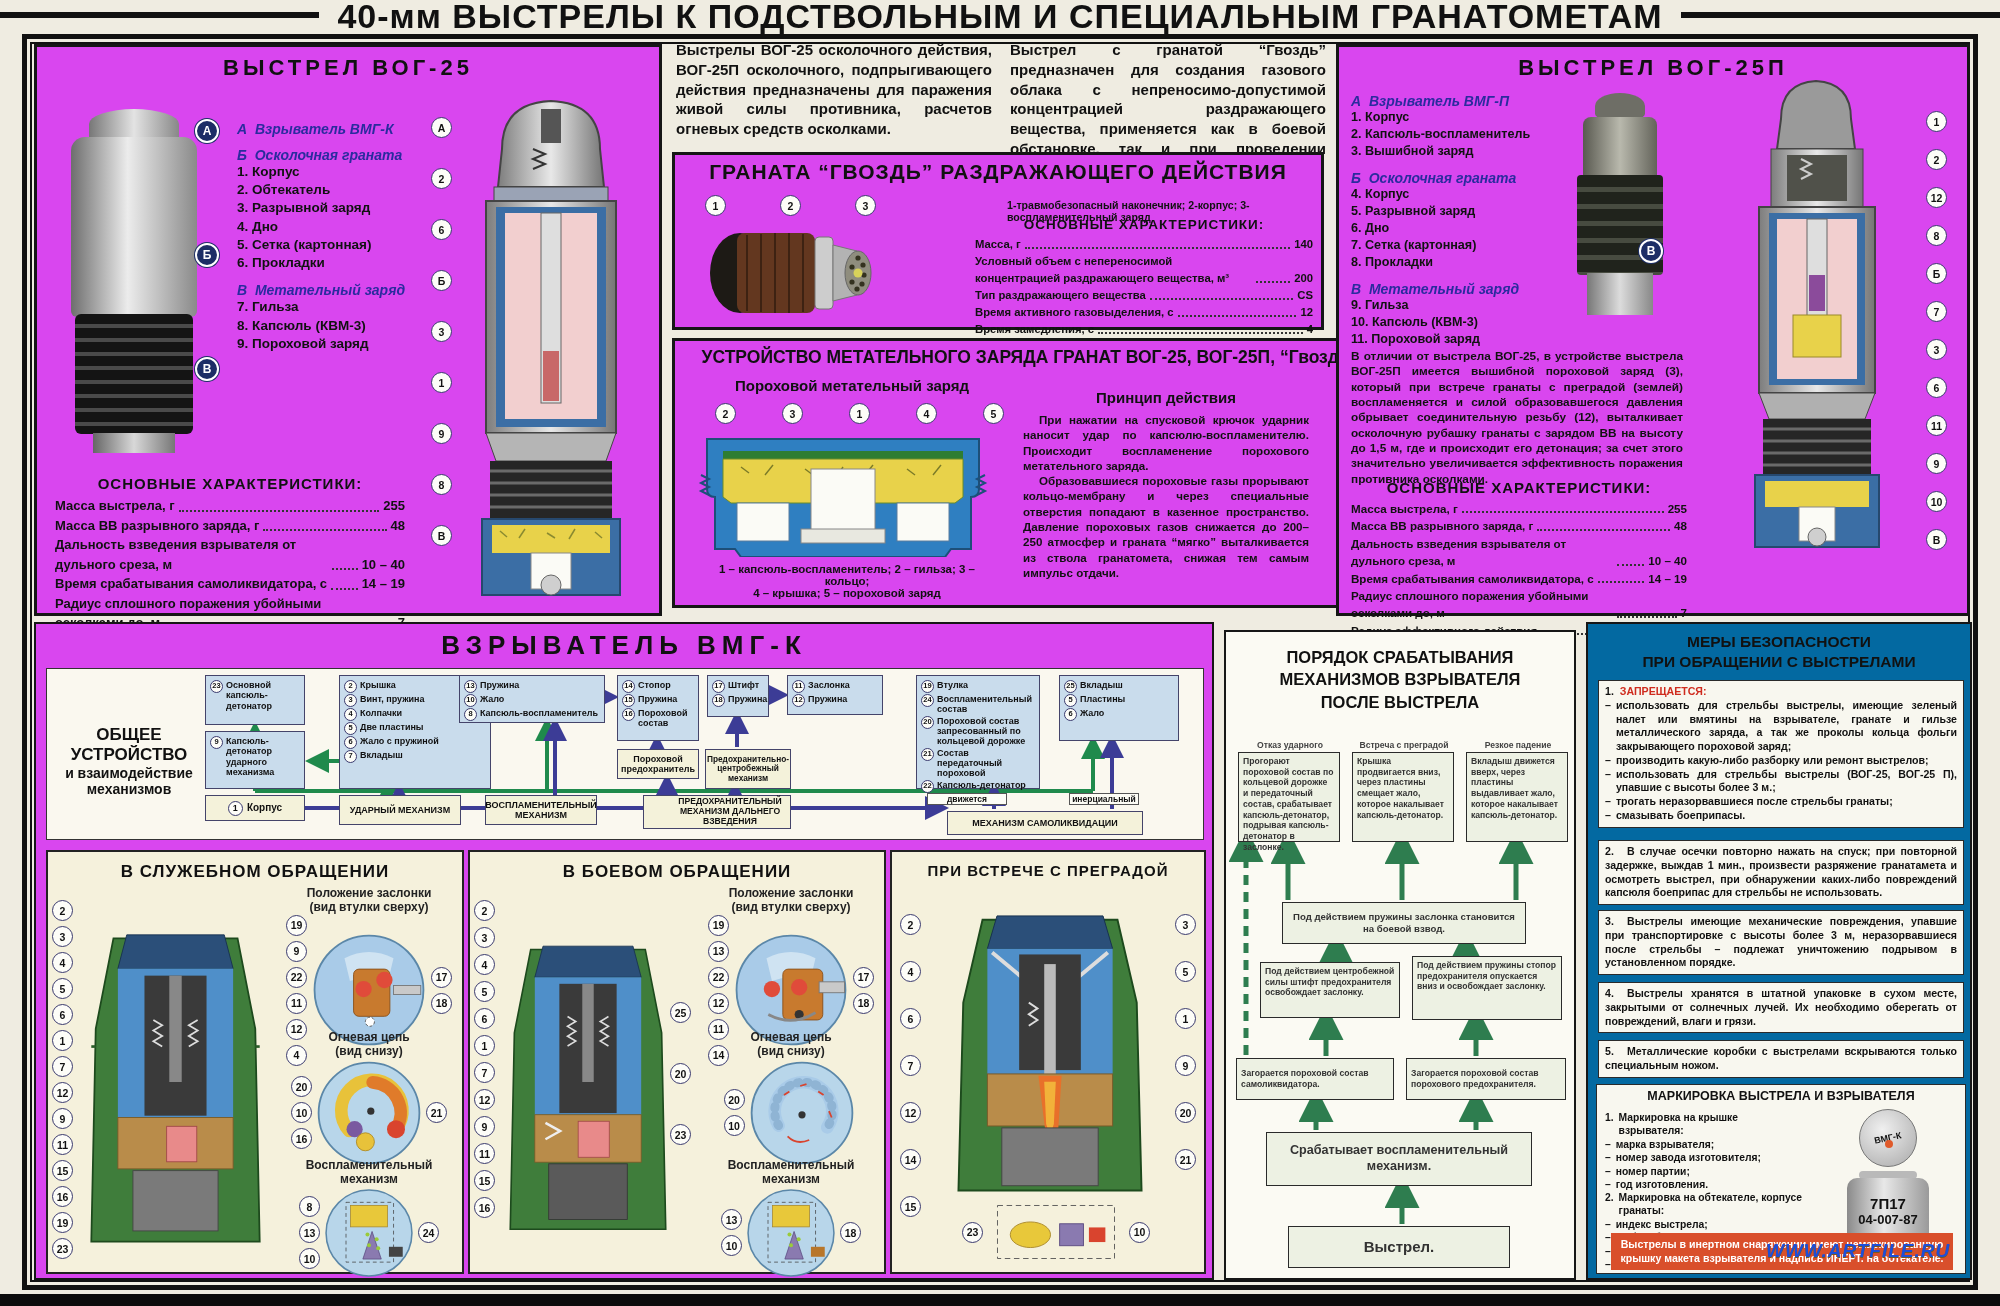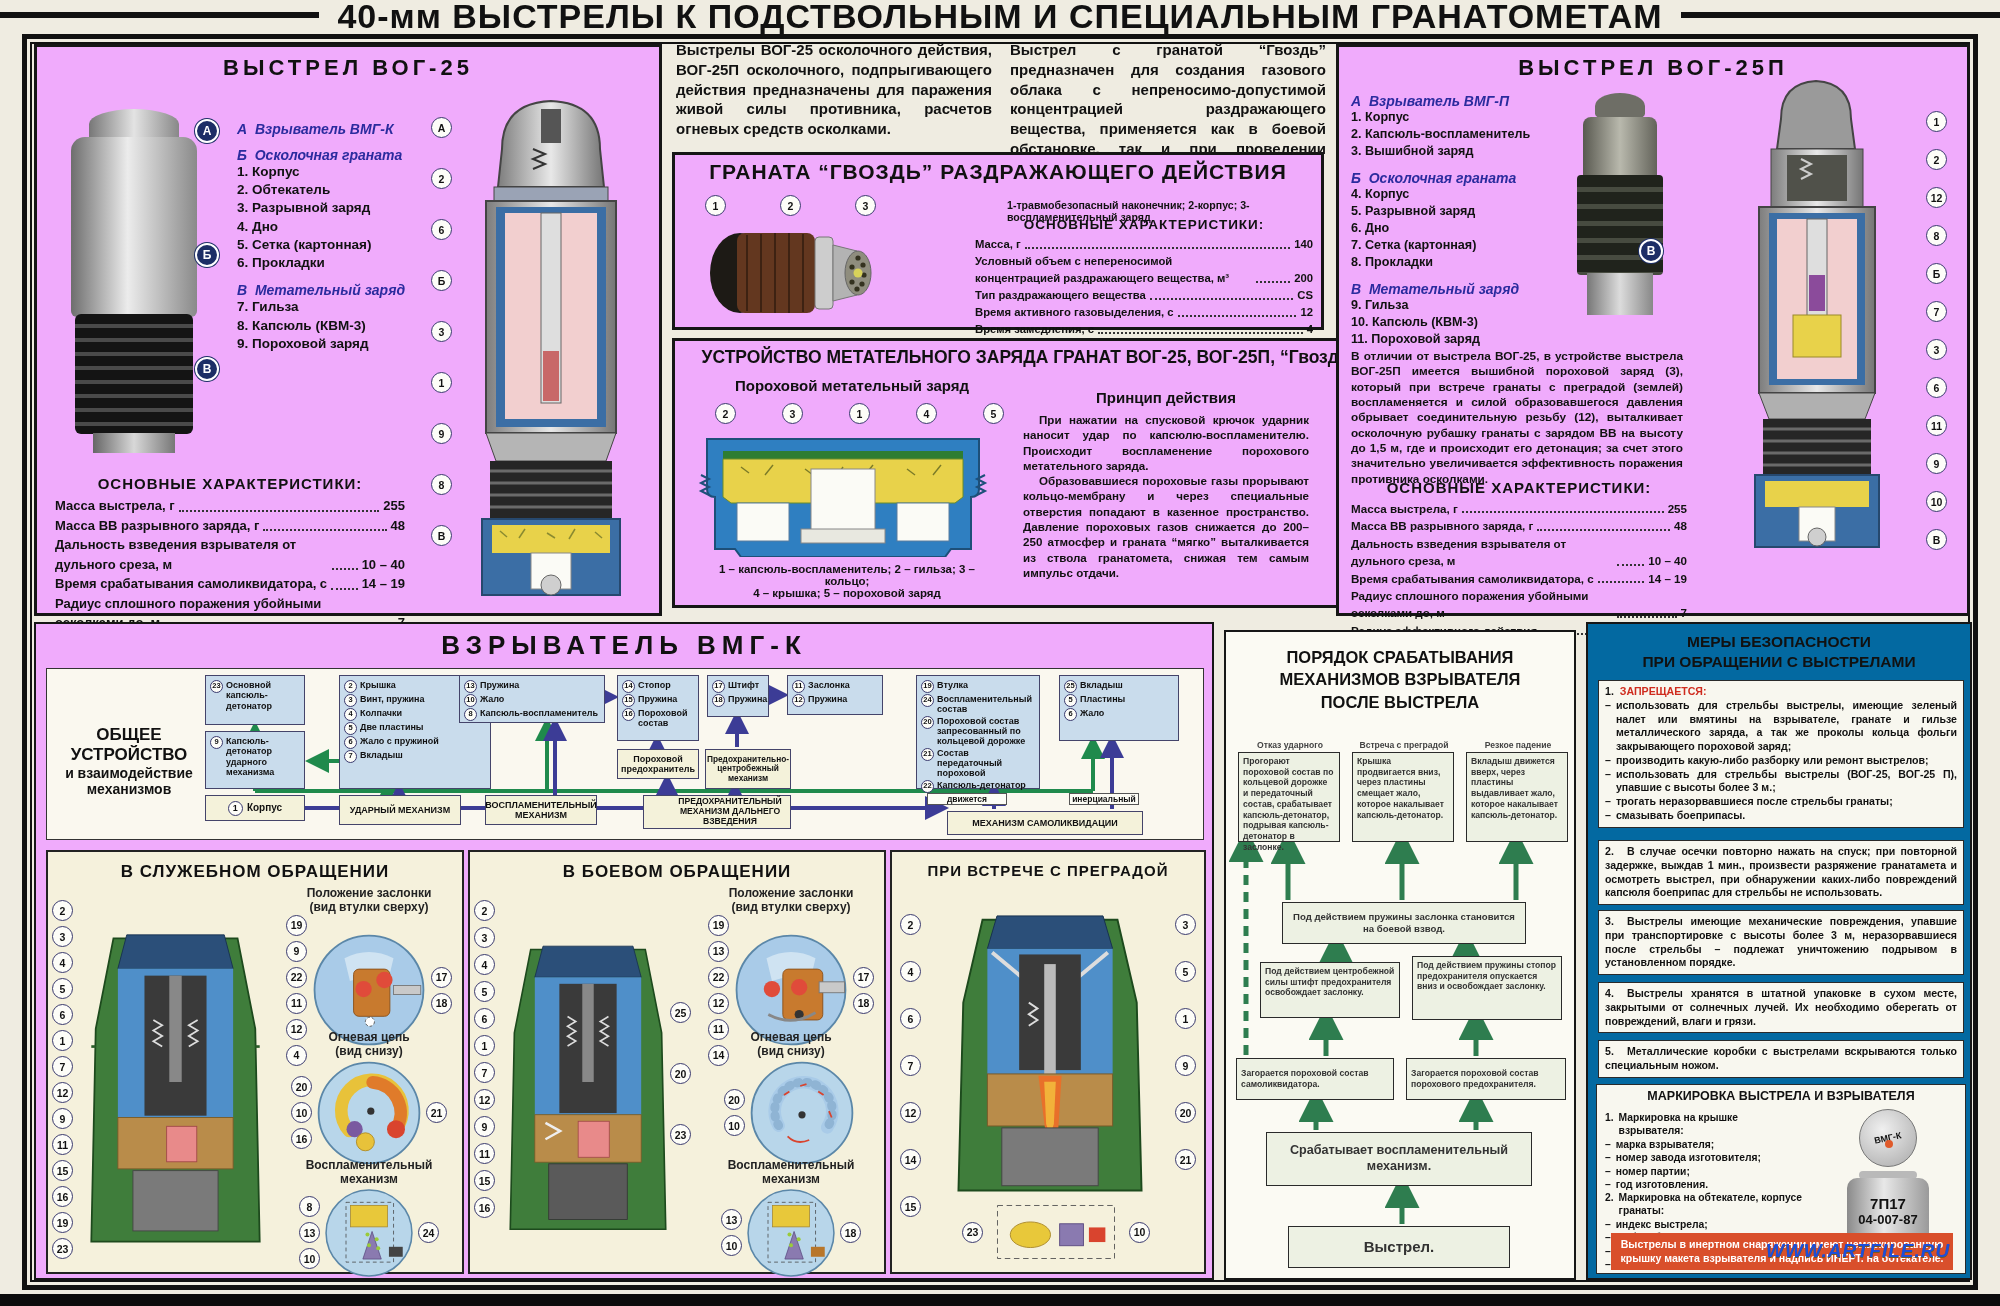--- a/index.html
+++ b/index.html
@@ -6,21 +6,21 @@
   *{box-sizing:border-box;}
   .poster{position:relative;width:2000px;height:1306px;background:#efece1;font-family:"Liberation Sans","DejaVu Sans",sans-serif;color:#111;overflow:hidden;}
   
   .titlebar{position:absolute;left:0;top:0;width:100%;height:32px;display:flex;align-items:center;justify-content:center;gap:18px;}
   .tbar{height:9px;background:#111;flex:1;border-top:3px solid #111;border-bottom:3px solid #efece1;}
   .ptitle{font-size:34px;font-weight:800;letter-spacing:1px;white-space:nowrap;}
   .frame{position:absolute;left:22px;top:34px;width:1956px;height:1256px;border:5px solid #111;}
   .frame-in{position:absolute;left:3px;top:3px;right:3px;bottom:3px;border:2px solid #111;}
   .botbar{position:absolute;left:0;top:1294px;width:2000px;height:12px;background:#0c0c0c;}
   
-  .panel{position:absolute;background:#f0abfc;border:3px solid #161616;}
+  .panel{position:absolute;background:#d946ef;border:3px solid #161616;}
   .ph{font-weight:800;text-align:center;letter-spacing:4px;font-size:22px;margin-top:8px;}
   
   .grp{margin:10px 0 2px;}
   .ghead{color:#2b2b9e;font-weight:800;font-style:italic;font-size:14px;}
   .gitem{font-weight:700;font-size:13.5px;line-height:1.35;}
   
   .stitle{font-weight:800;font-size:15px;text-align:center;letter-spacing:1px;margin-bottom:4px;}
   .srow{display:flex;align-items:flex-end;font-size:13px;font-weight:700;line-height:1.5;}
   .sl{max-width:78%;}
   .sd{flex:1;border-bottom:2px dotted #333;margin:0 4px 4px;}

